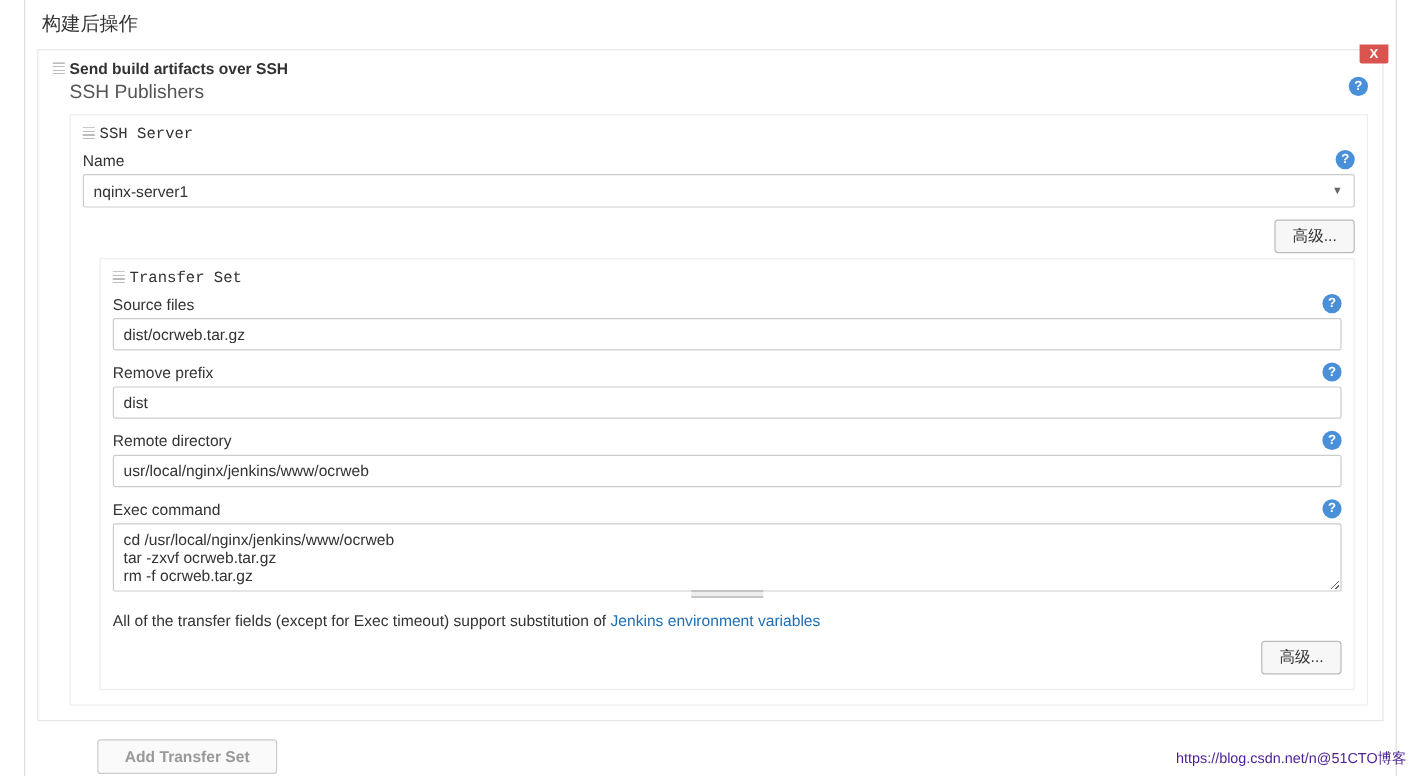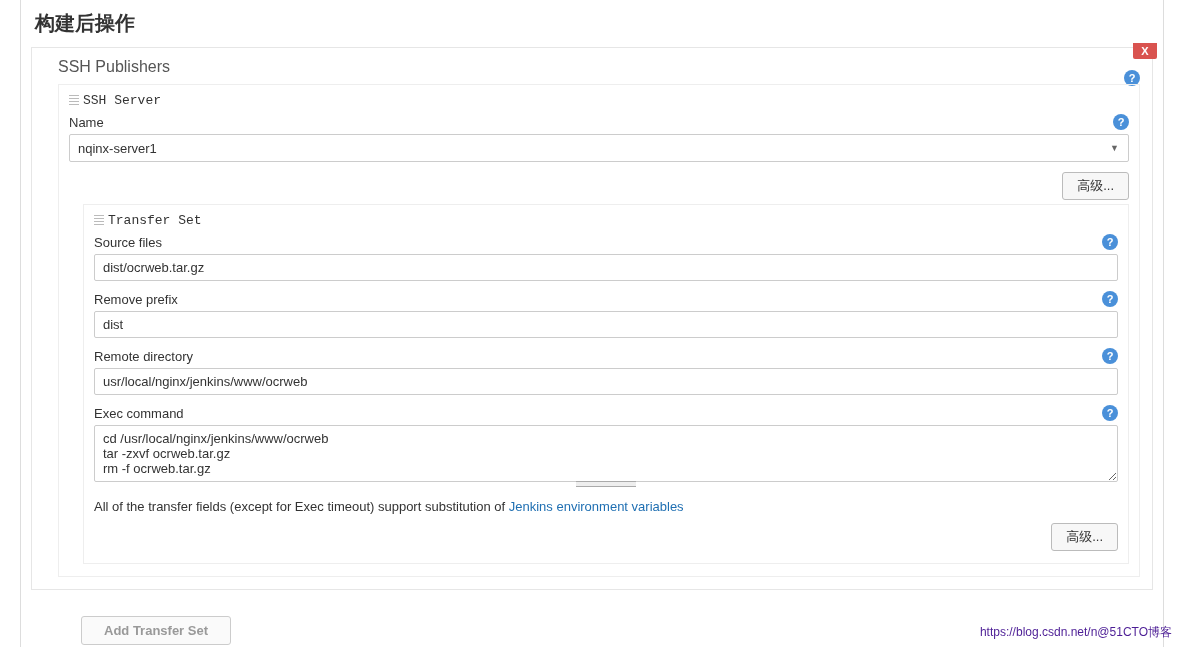--- a/index.html
+++ b/index.html
@@ -15,22 +15,22 @@
   }
   .main-panel {
     border-left: 1px solid #ddd;
     border-right: 1px solid #ddd;
     margin: 0 20px 0 20px;
     padding: 0 0 0 0;
     position: relative;
     min-height: 647px;
   }
   .section-title {
-    font-size: 20px;
-    font-weight: bold;
+    font-size: 16px;
+    font-weight: normal;
     color: #333;
     padding: 10px 0 10px 14px;
   }
   .step-block {
     border: 1px solid #e6e6e6;
     margin: 0 10px 10px 10px;
     position: relative;
     padding: 8px 12px 12px 12px;
   }
   .close-btn {
@@ -210,20 +210,24 @@
 <body>
 
 <div class="main-panel">
 
   <div class="section-title">构建后操作</div>
 
   <div class="step-block">
     <div class="close-btn">X</div>
     <div class="help-icon help-right">?</div>
 
+    <div class="step-header">
+      <span class="drag-handle"></span>
+      <span>Send build artifacts over SSH</span>
+    </div>
     <div class="step-subtitle">SSH Publishers</div>
 
     <div class="inner-block">
       <div class="inner-header">
         <span class="drag-handle"></span>
         <span>SSH Server</span>
       </div>
 
       <div class="field-row">
         <div class="field-label">

